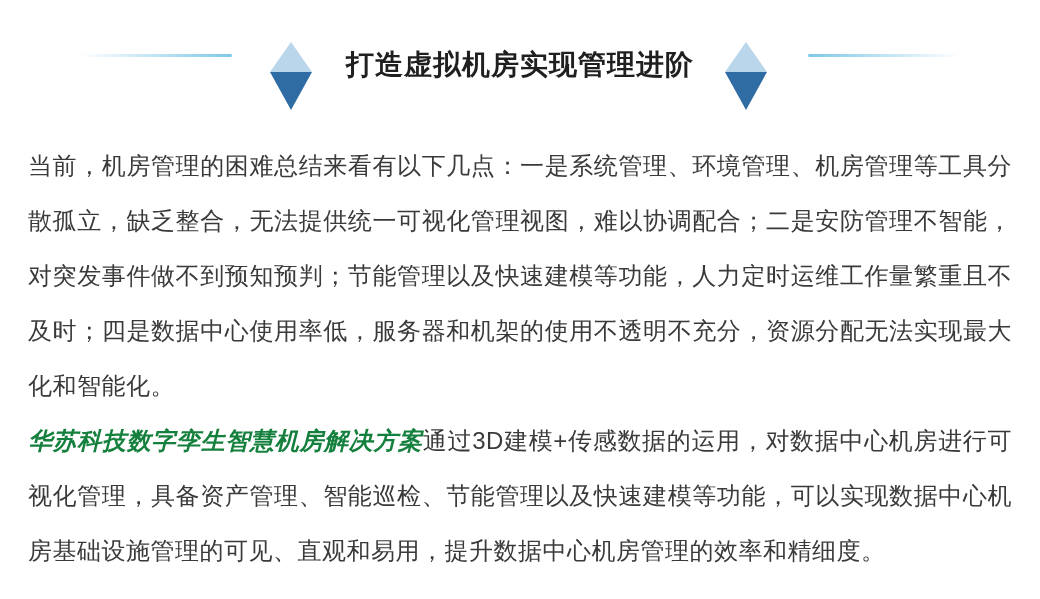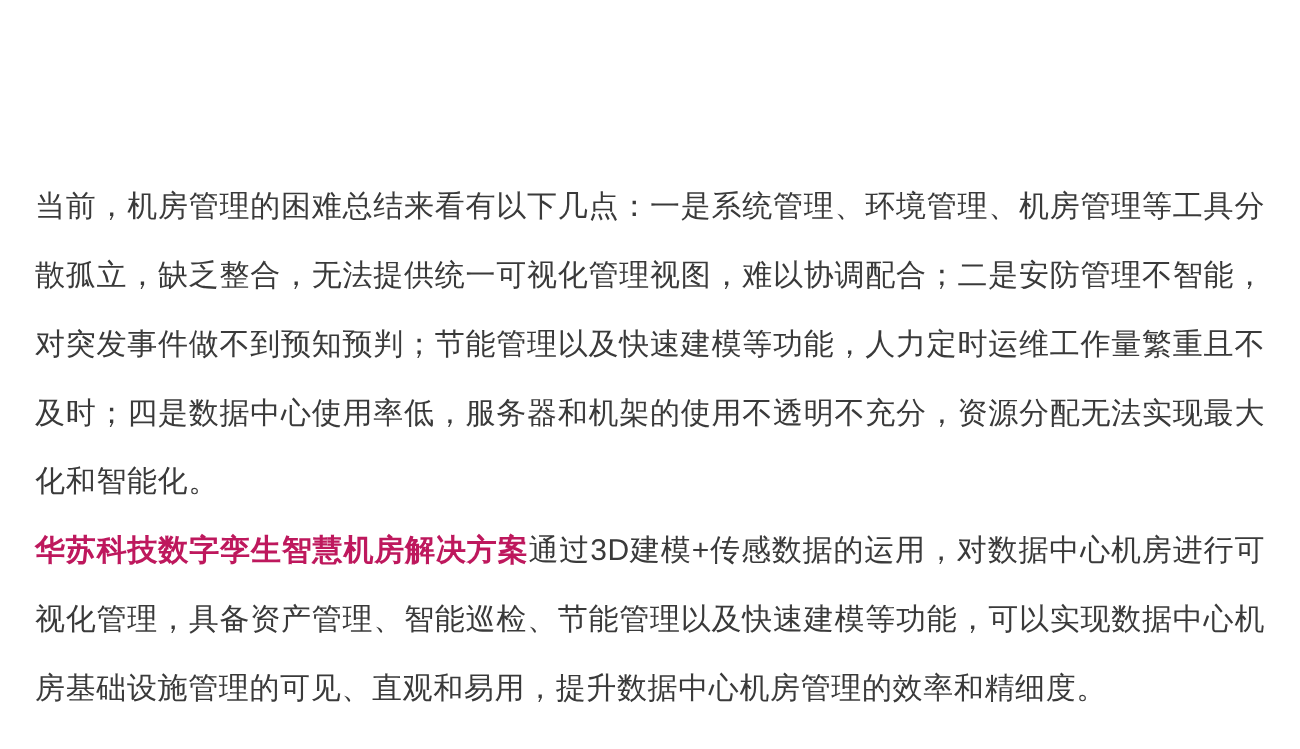--- a/index.html
+++ b/index.html
@@ -83,28 +83,46 @@
     letter-spacing: 0.5px;
     color: #3a3a3a;
     text-align: justify;
     text-justify: inter-ideograph;
   }
   .content p + p {
     margin-top: 0;
   }
   .lead-bold {
     font-weight: 700;
-    color: #be185d;
+    color: #15803d;
+    font-style: italic;
   }
 </style>
 </head>
 <body>
 
 <div class="page">
 
+  <div class="header">
+    <div class="accent-line left"></div>
+
+    <div class="diamond left">
+      <div class="tri-top"></div>
+      <div class="tri-bottom"></div>
+    </div>
+
+    <h1 class="page-title">打造虚拟机房实现管理进阶</h1>
+
+    <div class="diamond right">
+      <div class="tri-top"></div>
+      <div class="tri-bottom"></div>
+    </div>
+
+    <div class="accent-line right"></div>
+  </div>
 
   <div class="content">
     <p>当前，机房管理的困难总结来看有以下几点：一是系统管理、环境管理、机房管理等工具分散孤立，缺乏整合，无法提供统一可视化管理视图，难以协调配合；二是安防管理不智能，对突发事件做不到预知预判；节能管理以及快速建模等功能，人力定时运维工作量繁重且不及时；四是数据中心使用率低，服务器和机架的使用不透明不充分，资源分配无法实现最大化和智能化。</p>
 
     <p><span class="lead-bold">华苏科技数字孪生智慧机房解决方案</span><span>通过3D建模+传感数据的运用，对数据中心机房进行可视化管理，具备资产管理、智能巡检、节能管理以及快速建模等功能，可以实现数据中心机房基础设施管理的可见、直观和易用，提升数据中心机房管理的效率和精细度。</span></p>
   </div>
 
 </div>
 
 </body></html>

